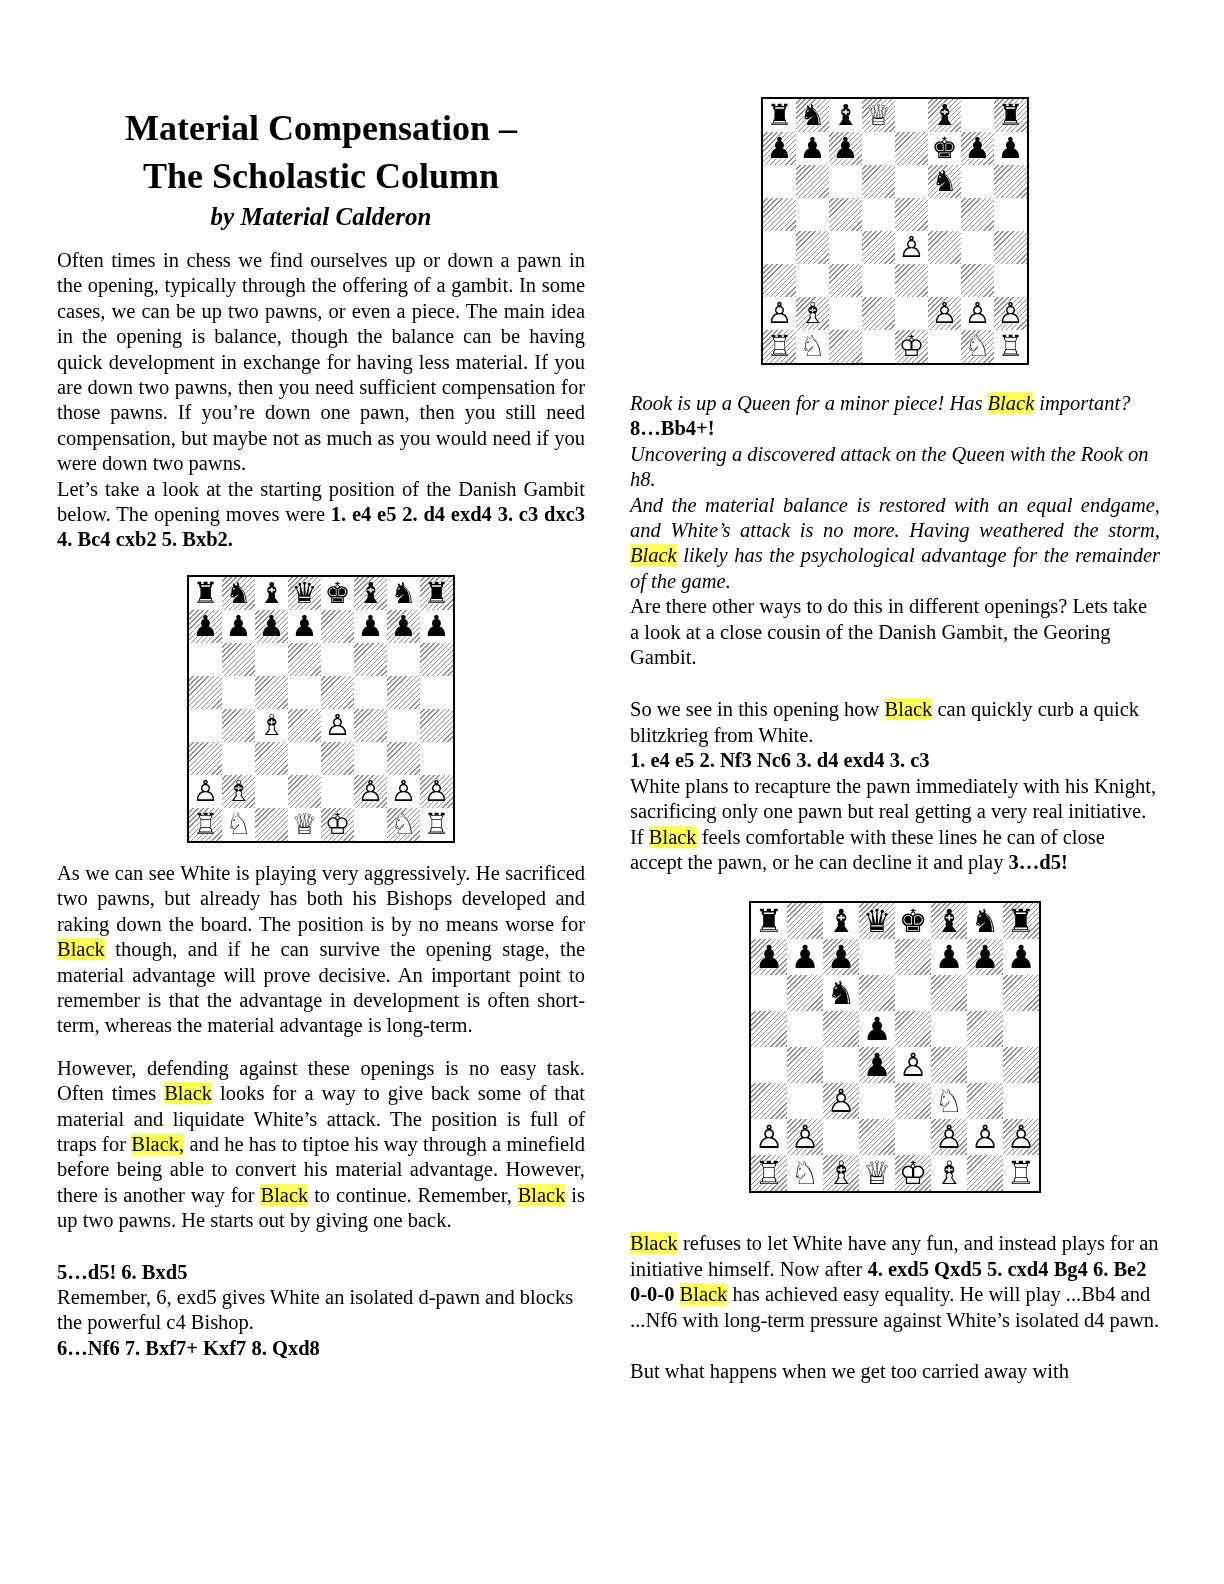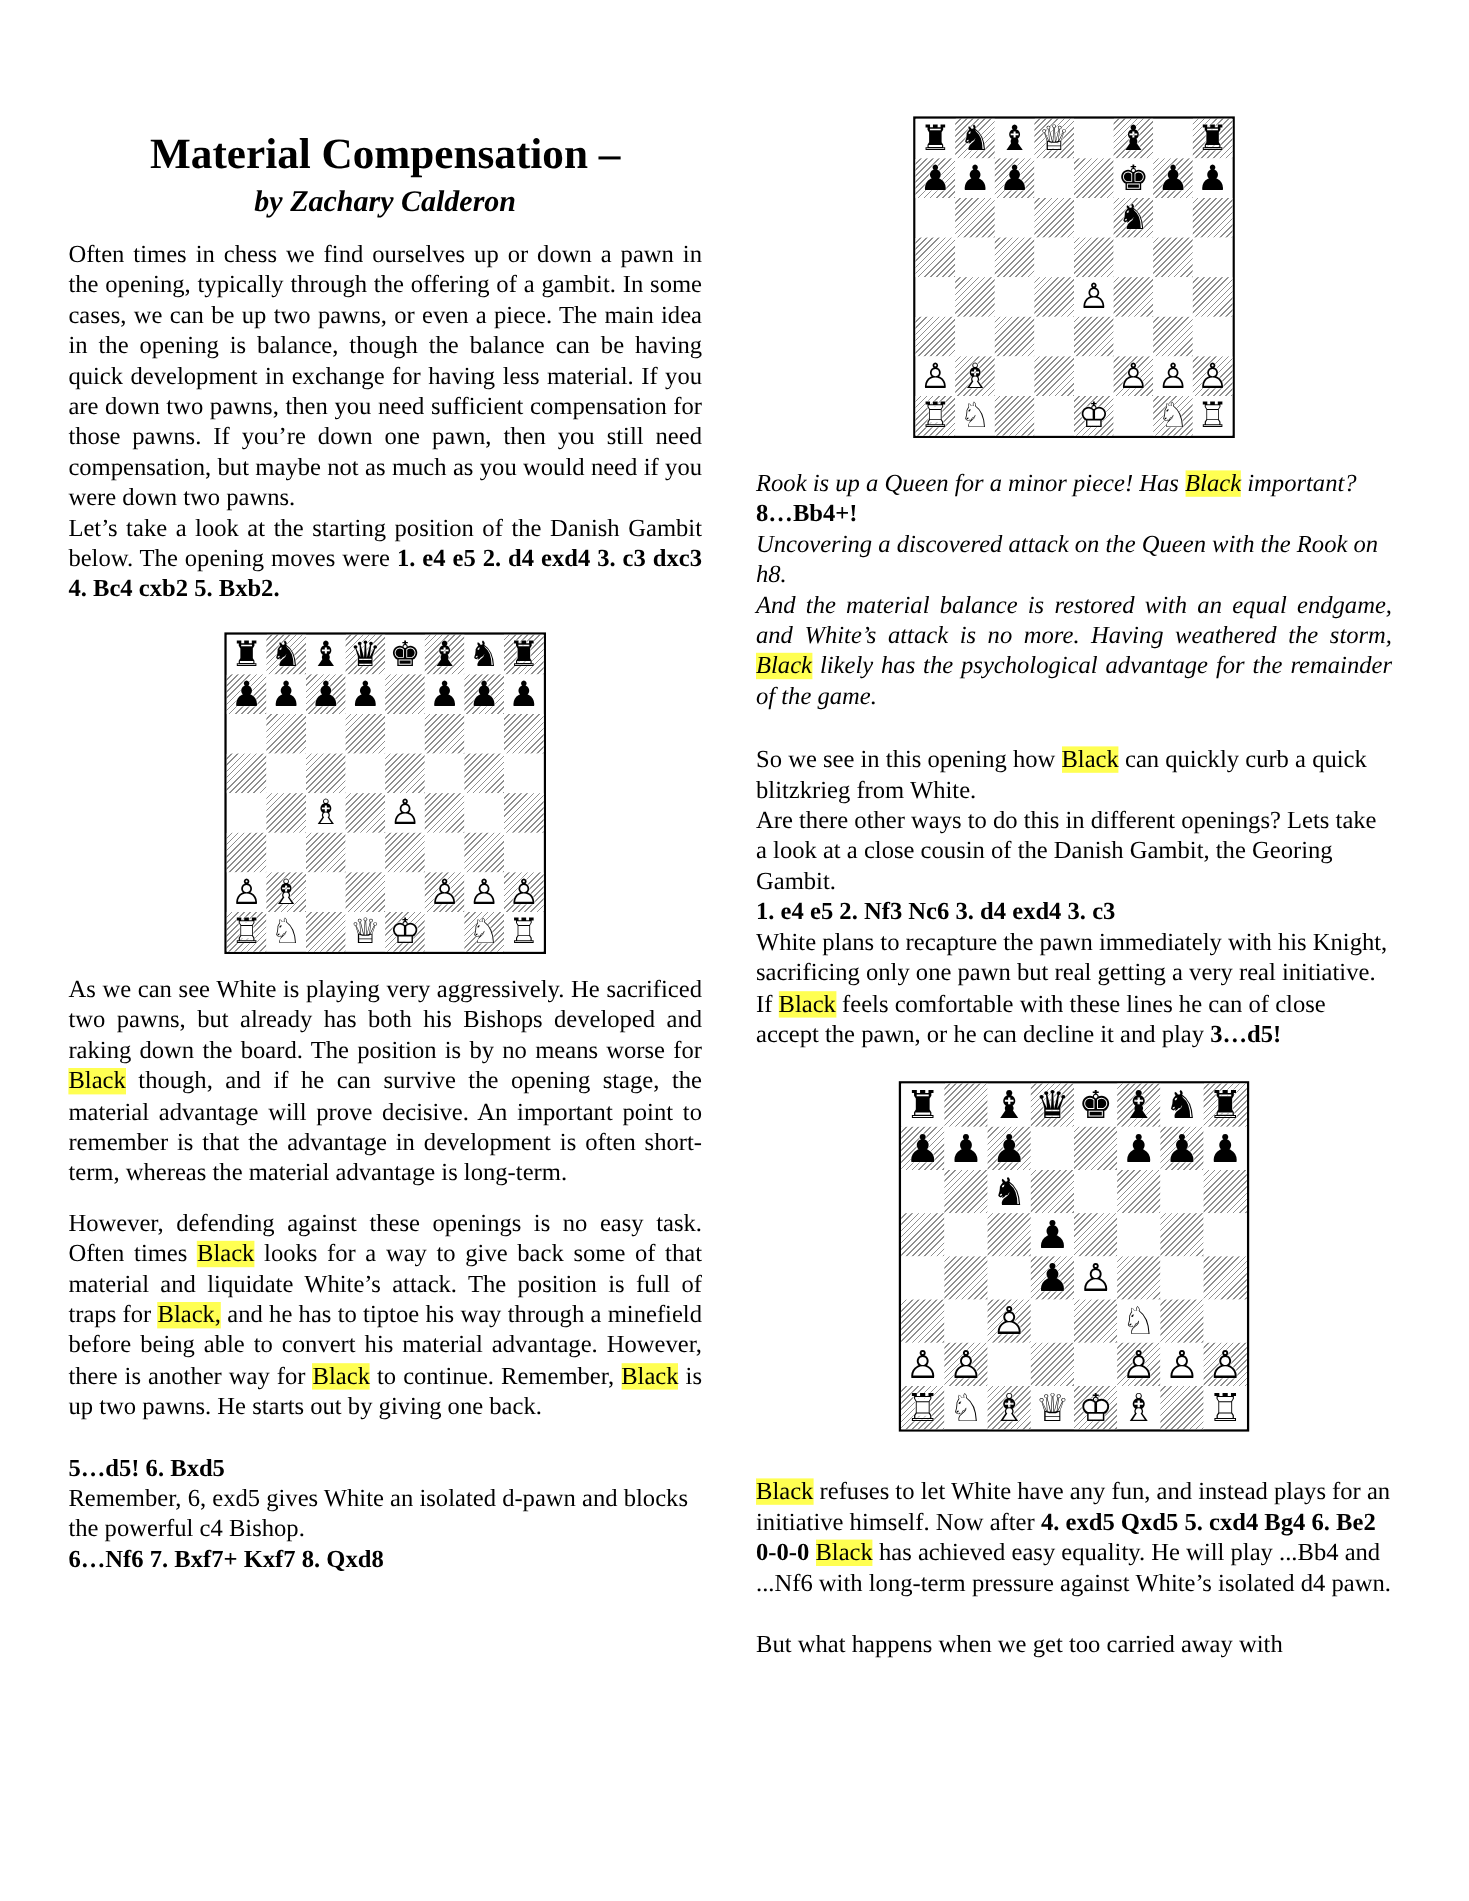--- a/index.html
+++ b/index.html
@@ -27,22 +27,23 @@
   .piece .fill{position:absolute;left:0;top:0;color:#ffffff;text-shadow:0 0 2px #fff,0 0 2px #fff;}
   .piece .glyph{position:relative;color:#000;}
 </style>
 </head>
 <body>
 
 <div class="page">
   <div class="col col-left">
     <div class="title">
       <div>Material Compensation –</div>
+      <div>The Scholastic Column</div>
     </div>
-    <div class="byline">by Zachary Calderon</div>
+    <div class="byline">by Material Calderon</div>
     <div id="left-blocks">
         <p class="para justify" style="margin-top: 14px;"><span>Often times in chess we find ourselves up or down a pawn in the opening, typically through the offering of a gambit. In some cases, we can be up two pawns, or even a piece. The main idea in the opening is balance, though the balance can be having quick development in exchange for having less material. If you are down two pawns, then you need sufficient compensation for those pawns. If you’re down one pawn, then you still need compensation, but maybe not as much as you would need if you were down two pawns.</span></p>
         <p class="para justify"><span> Let’s take a look at the starting position of the Danish Gambit below. The opening moves were </span><span class="b">1. e4 e5 2. d4 exd4 3. c3 dxc3 4. Bc4 cxb2 5. Bxb2.</span></p>
         <div class="board-wrap" style="margin-top: 22px;"><div class="board"><div class="brow">
               <div class="sq" style="width: 33px; height: 33px;">
                 <span class="piece" style="font-size: 29px;"><span class="fill">♜</span><span class="glyph">♜</span></span>
               </div>
               <div class="sq dark" style="width: 33px; height: 33px;">
                 <span class="piece" style="font-size: 29px;"><span class="fill">♞</span><span class="glyph">♞</span></span>
               </div>
@@ -295,22 +296,22 @@
                 <span class="piece" style="font-size: 29px;"><span class="fill">♞</span><span class="glyph">♘</span></span>
               </div>
               <div class="sq" style="width: 33px; height: 33px;">
                 <span class="piece" style="font-size: 29px;"><span class="fill">♜</span><span class="glyph">♖</span></span>
               </div>
             </div></div></div>
         <p class="para italic" style="margin-top: 26px;"><span>Rook is up a Queen for a minor piece! Has </span><span class="hl">Black</span><span> important?</span></p>
         <p class="para"><span class="b">8…Bb4+!</span></p>
         <p class="para italic"><span>Uncovering a discovered attack on the Queen with the Rook on h8.</span></p>
         <p class="para justify italic"><span>And the material balance is restored with an equal endgame, and White’s attack is no more.  Having weathered the storm, </span><span class="hl">Black</span><span> likely has the psychological advantage for the remainder of the game.</span></p>
+        <p class="para"><span>Are there other ways to do this in different openings? Lets take a look at a close cousin of the Danish Gambit, the Georing Gambit.</span></p>
         <p class="para" style="margin-top: 27px;"><span>So we see in this opening how </span><span class="hl">Black</span><span> can quickly curb a quick blitzkrieg from White.</span></p>
-        <p class="para"><span>Are there other ways to do this in different openings? Lets take a look at a close cousin of the Danish Gambit, the Georing Gambit.</span></p>
         <p class="para"><span class="b">1. e4 e5 2. Nf3 Nc6 3. d4 exd4 3. c3</span></p>
         <p class="para"><span>White plans to recapture the pawn immediately with his Knight, sacrificing only one pawn but real getting a very real initiative. If </span><span class="hl">Black</span><span> feels comfortable with these lines he can of close accept the pawn, or he can decline it and play </span><span class="b">3…d5!</span></p>
         <div class="board-wrap" style="margin-top: 26px;"><div class="board"><div class="brow">
               <div class="sq" style="width: 36px; height: 36px;">
                 <span class="piece" style="font-size: 32px;"><span class="fill">♜</span><span class="glyph">♜</span></span>
               </div>
               <div class="sq dark" style="width: 36px; height: 36px;"></div>
               <div class="sq" style="width: 36px; height: 36px;">
                 <span class="piece" style="font-size: 32px;"><span class="fill">♝</span><span class="glyph">♝</span></span>
               </div>

